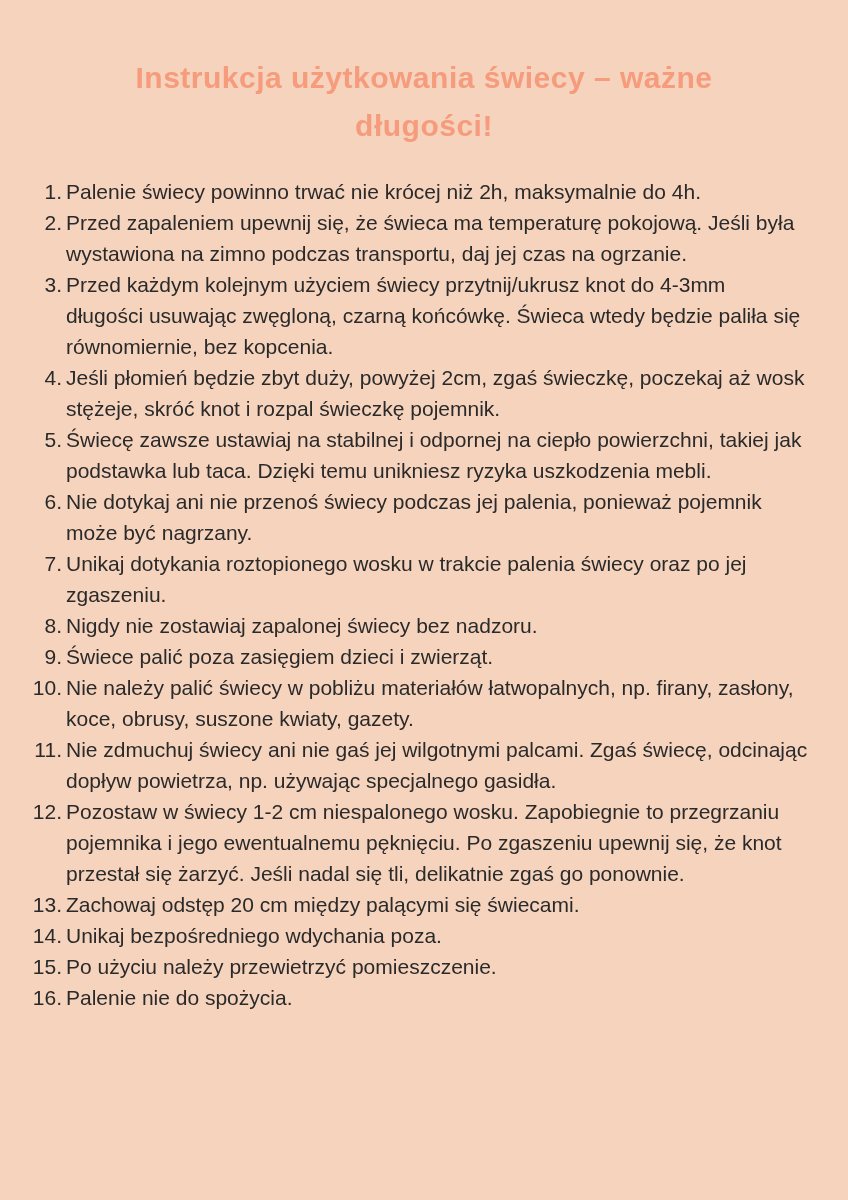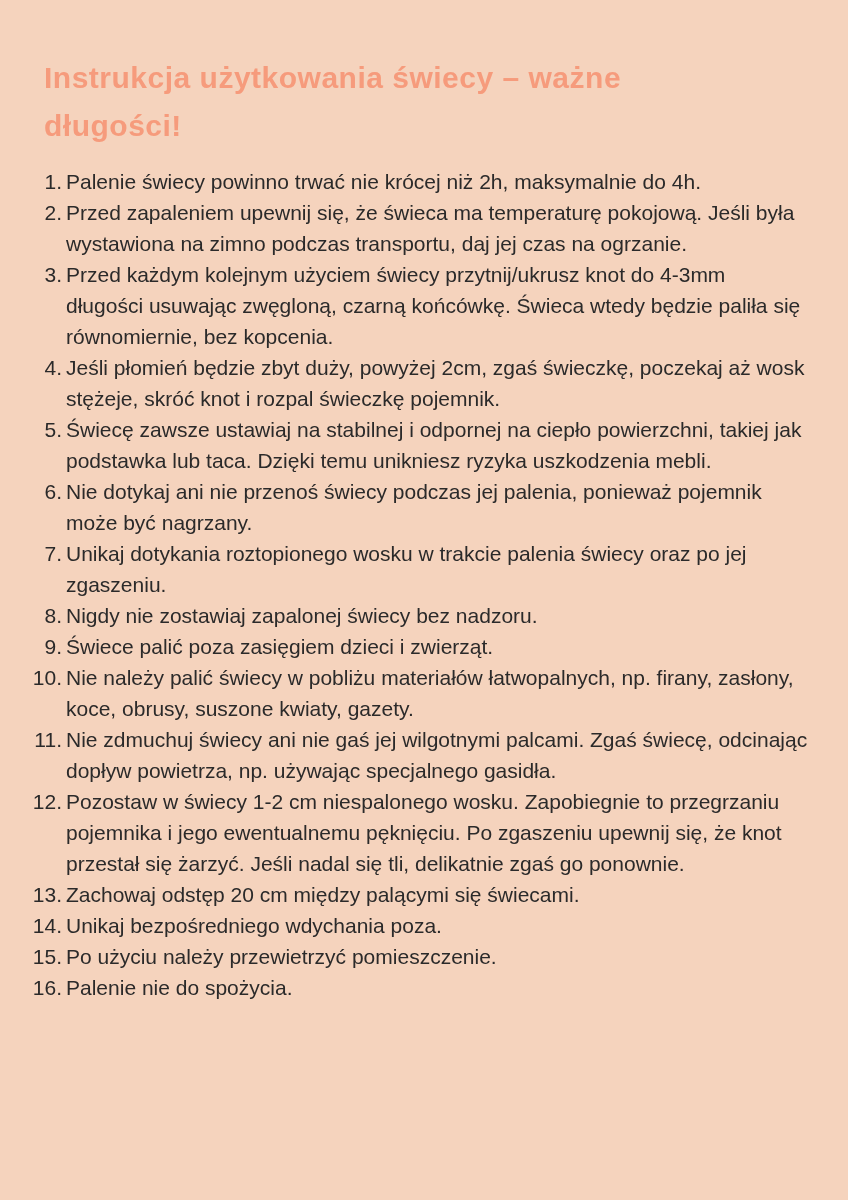--- a/index.html
+++ b/index.html
@@ -10,34 +10,35 @@
     position: relative;
     width: 848px;
     height: 1200px;
     background: #f5d3bd;
     overflow: hidden;
     font-family: "Liberation Sans", sans-serif;
     box-sizing: border-box;
   }
   .title {
     margin: 0;
-    padding: 54px 60px 0 44px;
+    padding: 54px 60px 0 60px;
+    text-align: center;
     color: #f69b7c;
     font-size: 30px;
     line-height: 48px;
     font-weight: bold;
     letter-spacing: 0.5px;
   }
   .title .title-line {
     display: block;
   }
   ol.instructions {
     list-style: none;
     counter-reset: item;
-    margin: 16px 0 0 0;
+    margin: 26px 0 0 0;
     padding: 0 40px 0 0;
     color: #2b2a2a;
     font-size: 21px;
     line-height: 31px;
   }
   ol.instructions li {
     counter-increment: item;
     position: relative;
     padding-left: 66px;
     margin: 0;

